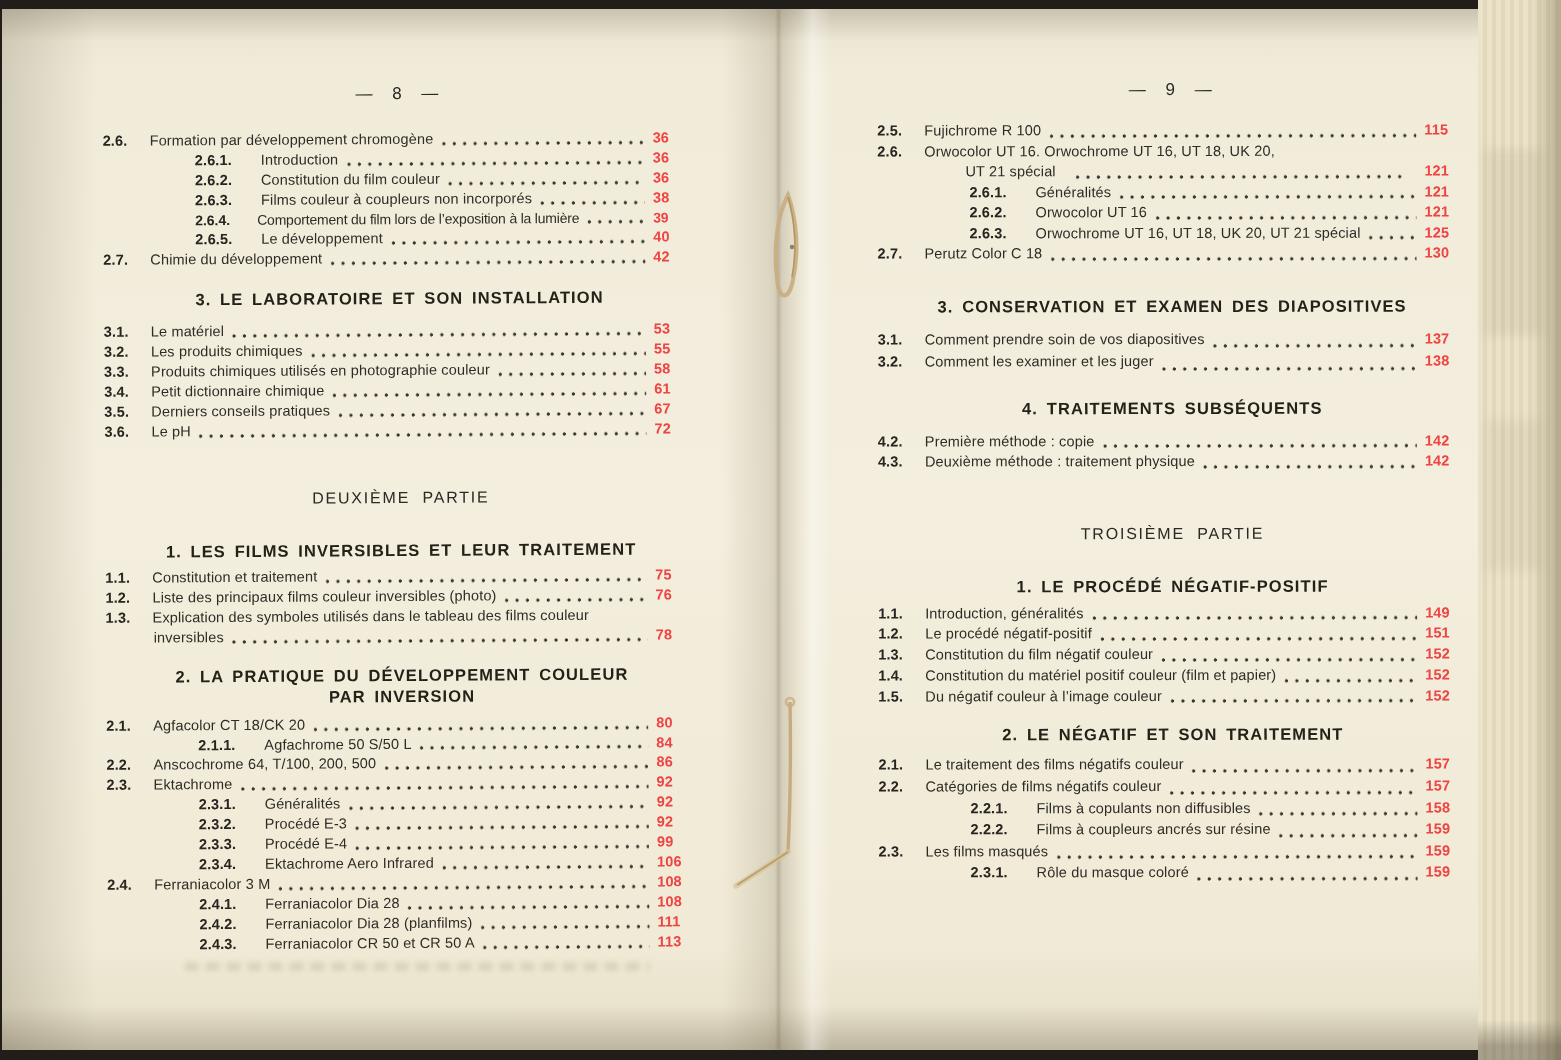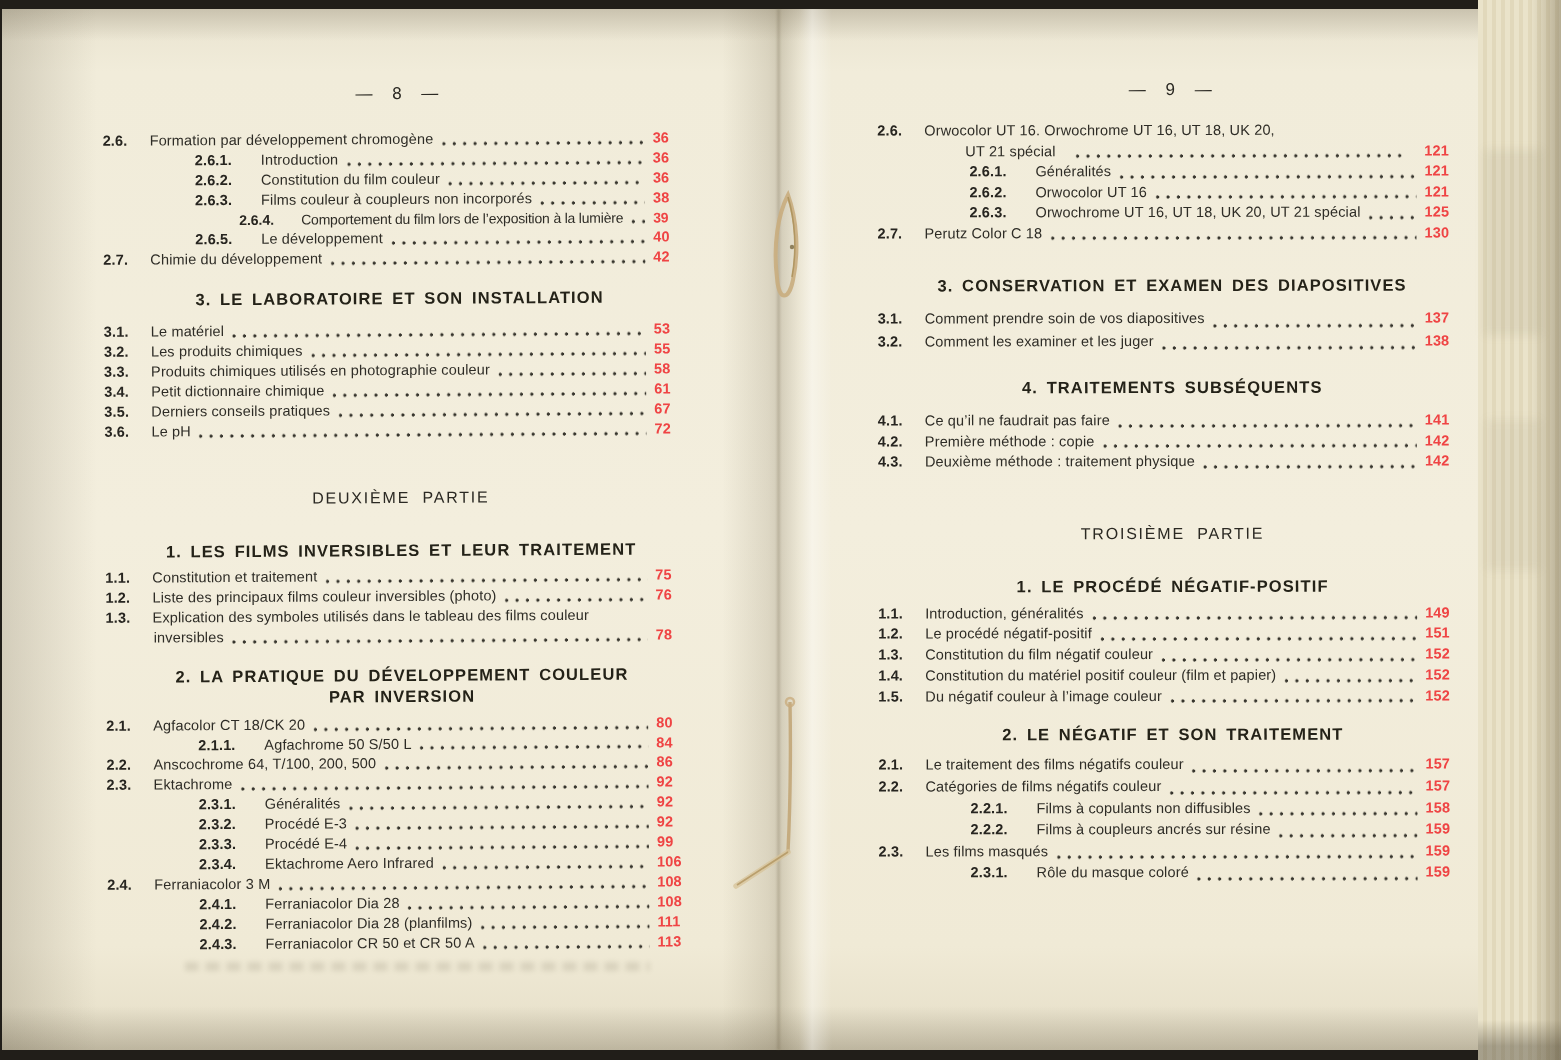--- a/index.html
+++ b/index.html
@@ -48,21 +48,21 @@
   .chapter { text-align:center; font-weight:bold; font-size:16.5px; letter-spacing:1.1px;
     word-spacing:3px; line-height:21px; color:#242218; }
   .part { text-align:center; font-size:16px; letter-spacing:1.8px; word-spacing:6px;
     line-height:20px; color:#2b2923; }
   .row { display:flex; align-items:baseline; font-size:14.5px; letter-spacing:.15px; }
   .row .num { font-weight:bold; color:#272520; flex:0 0 auto; width:47px; }
   .row.l1 { padding-left:92px; } .row.l1 .num { width:66px; }
   .row.l2 { padding-left:48px; }
   .row.l3 { padding-left:88px;gap:12px; }
   .row.tight { font-size:14px; letter-spacing:-0.2px; }
-  .row.tight .num { width:62px; letter-spacing:0;margin-left:44px; }
+  .row.tight .num { width:62px; letter-spacing:0; }
   .txt { flex:0 1 auto; white-space:nowrap; }
   .dots { flex:1 1 4px; min-width:4px; align-self:flex-end; height:6px; margin:0 8px 4px 8px;
     background-image:radial-gradient(circle at 2.2px 3px,#36342c 1.35px,rgba(54,52,44,0) 1.9px);
     background-size:10.4px 6px; background-repeat:repeat-x; }
   .pg { flex:0 0 42px; font-weight:bold; color:#ef4444; }
 </style>
 </head>
 <body>
 
 <div id="scan" style="--paper: #f2ecd9; --ink: #2e2c26;">
@@ -286,20 +286,26 @@
           </div>
         </div>
       </div>
     </div>
     <div class="page" style="left: 878px; width: 589px; transform: rotate(-0.1deg);">
       <div class="page-head" style="top: 80px;">— 9 —</div>
       <div class="toc" style="top: 122px;">
         <div class="block" style="margin-top: 0px;">
           <div class="rows" style="margin-top: 0px;">
             <div class="row l0" style="height: 20.5px;">
+              <span class="num">2.5.</span>
+              <span class="txt">Fujichrome R 100</span>
+              <span class="dots"></span>
+              <span class="pg">115</span>
+            </div>
+            <div class="row l0" style="height: 20.5px;">
               <span class="num">2.6.</span>
               <span class="txt">Orwocolor UT 16. Orwochrome UT 16, UT 18, UK 20,</span>
             </div>
             <div class="row l3" style="height: 20.5px;">
               <span class="txt">UT 21 spécial</span>
               <span class="dots"></span>
               <span class="pg">121</span>
             </div>
             <div class="row l1" style="height: 20.5px;">
               <span class="num">2.6.1.</span>
@@ -341,26 +347,20 @@
               <span class="txt">Comment les examiner et les juger</span>
               <span class="dots"></span>
               <span class="pg">138</span>
             </div>
           </div>
         </div>
         <div class="block" style="margin-top: 22px;">
           <div class="chapter">4. TRAITEMENTS SUBSÉQUENTS</div>
           <div class="rows" style="margin-top: 14px;">
             <div class="row l0" style="height: 20.5px;">
-              <span class="num">4.1.</span>
-              <span class="txt">Ce qu’il ne faudrait pas faire</span>
-              <span class="dots"></span>
-              <span class="pg">141</span>
-            </div>
-            <div class="row l0" style="height: 20.5px;">
               <span class="num">4.2.</span>
               <span class="txt">Première méthode : copie</span>
               <span class="dots"></span>
               <span class="pg">142</span>
             </div>
             <div class="row l0" style="height: 20.5px;">
               <span class="num">4.3.</span>
               <span class="txt">Deuxième méthode : traitement physique</span>
               <span class="dots"></span>
               <span class="pg">142</span>

